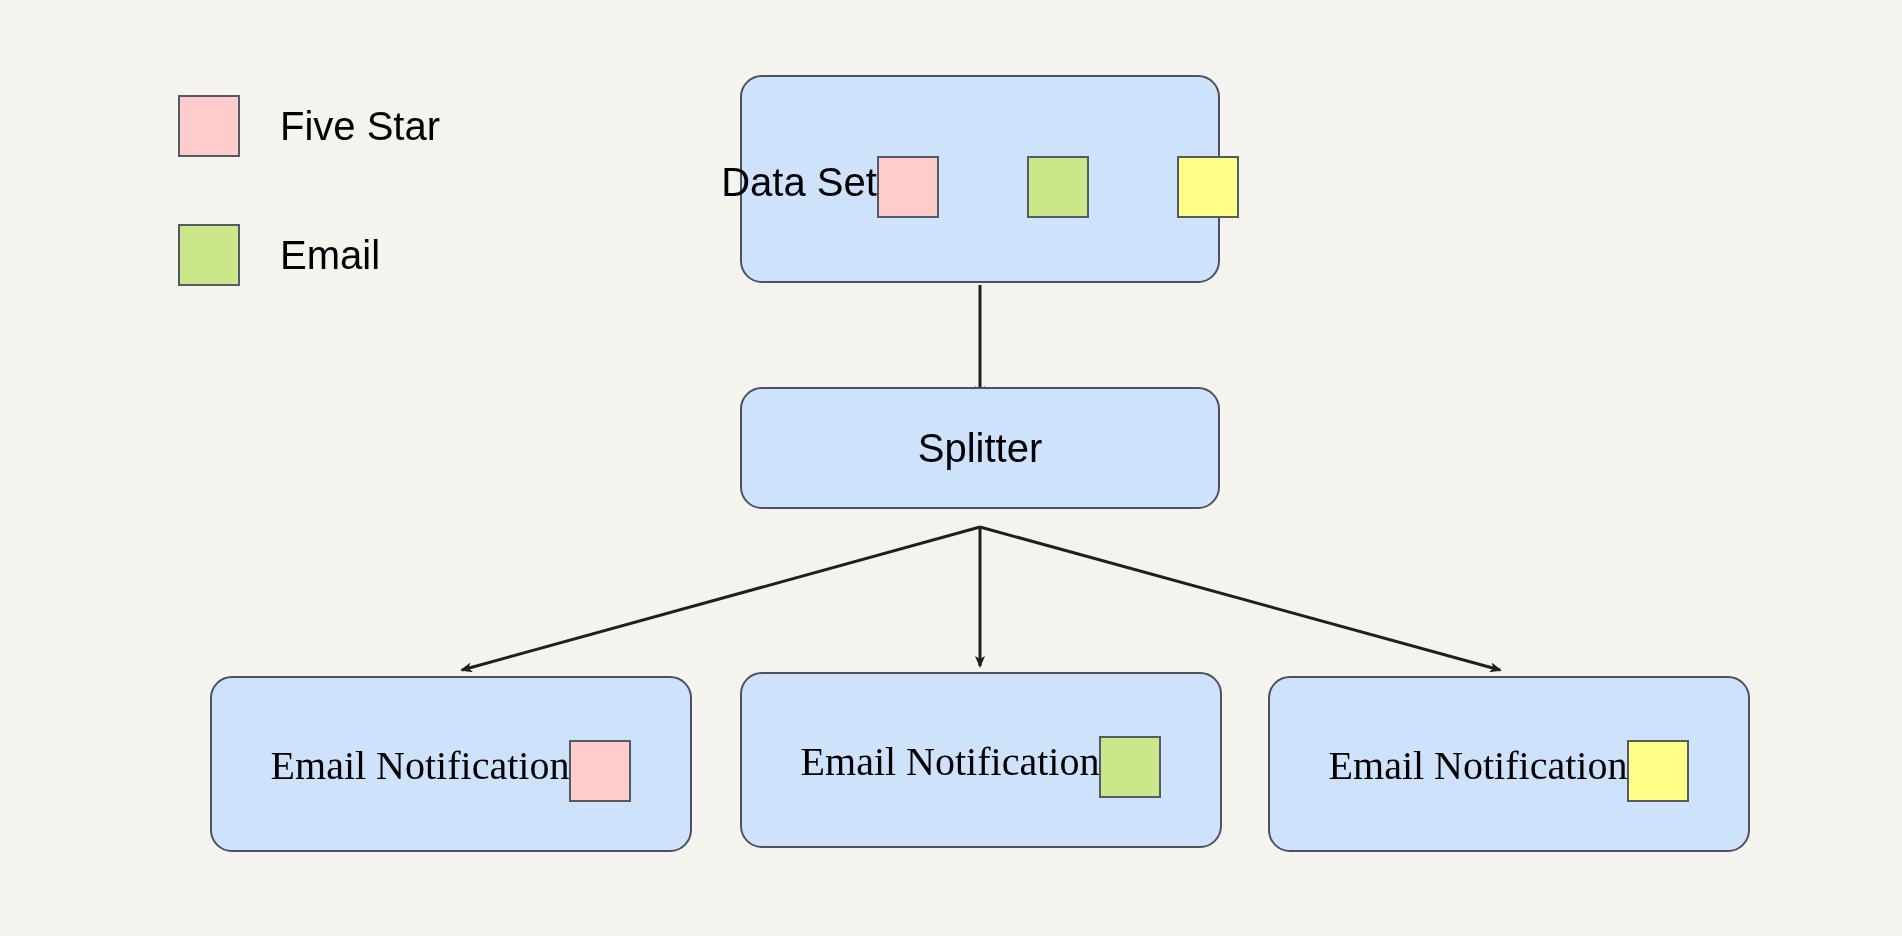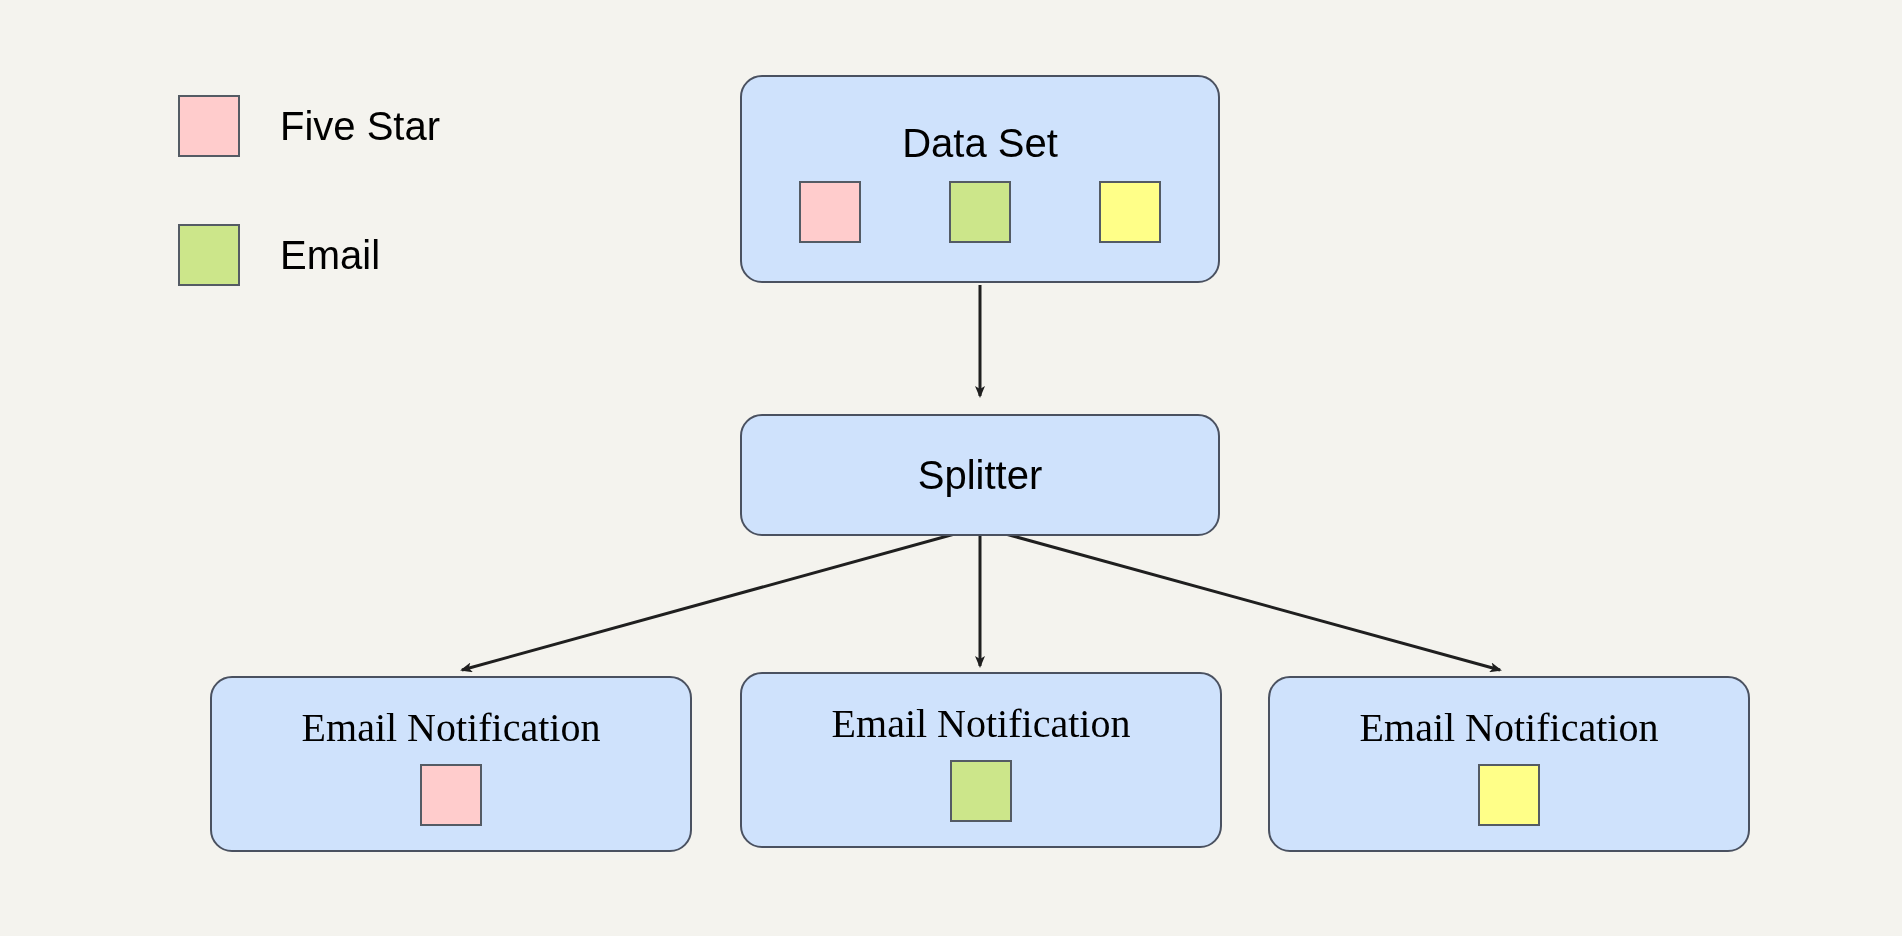--- a/index.html
+++ b/index.html
@@ -57,21 +57,20 @@
   }
 
   
   .node {
     position: absolute;
     box-sizing: border-box;
     background: #cfe2fc;
     border: 2px solid #4a5160;
     border-radius: 22px;
     display: flex;
-    flex-direction: column;
     align-items: center;
     justify-content: center;
   }
   .node-title {
     font-size: 40px;
     color: #000000;
     line-height: 1.1;
     text-align: center;
     white-space: nowrap;
   }
@@ -94,21 +93,21 @@
   #node-dataset {
     left: 740px;
     top: 75px;
     width: 480px;
     height: 208px;
   }
   #node-dataset .node-title { margin-top: 6px; }
 
   #node-splitter {
     left: 740px;
-    top: 414px;
+    top: 387px;
     width: 480px;
     height: 122px;
   }
 
   #node-email-1 {
     left: 210px;
     top: 676px;
     width: 482px;
     height: 176px;
   }

